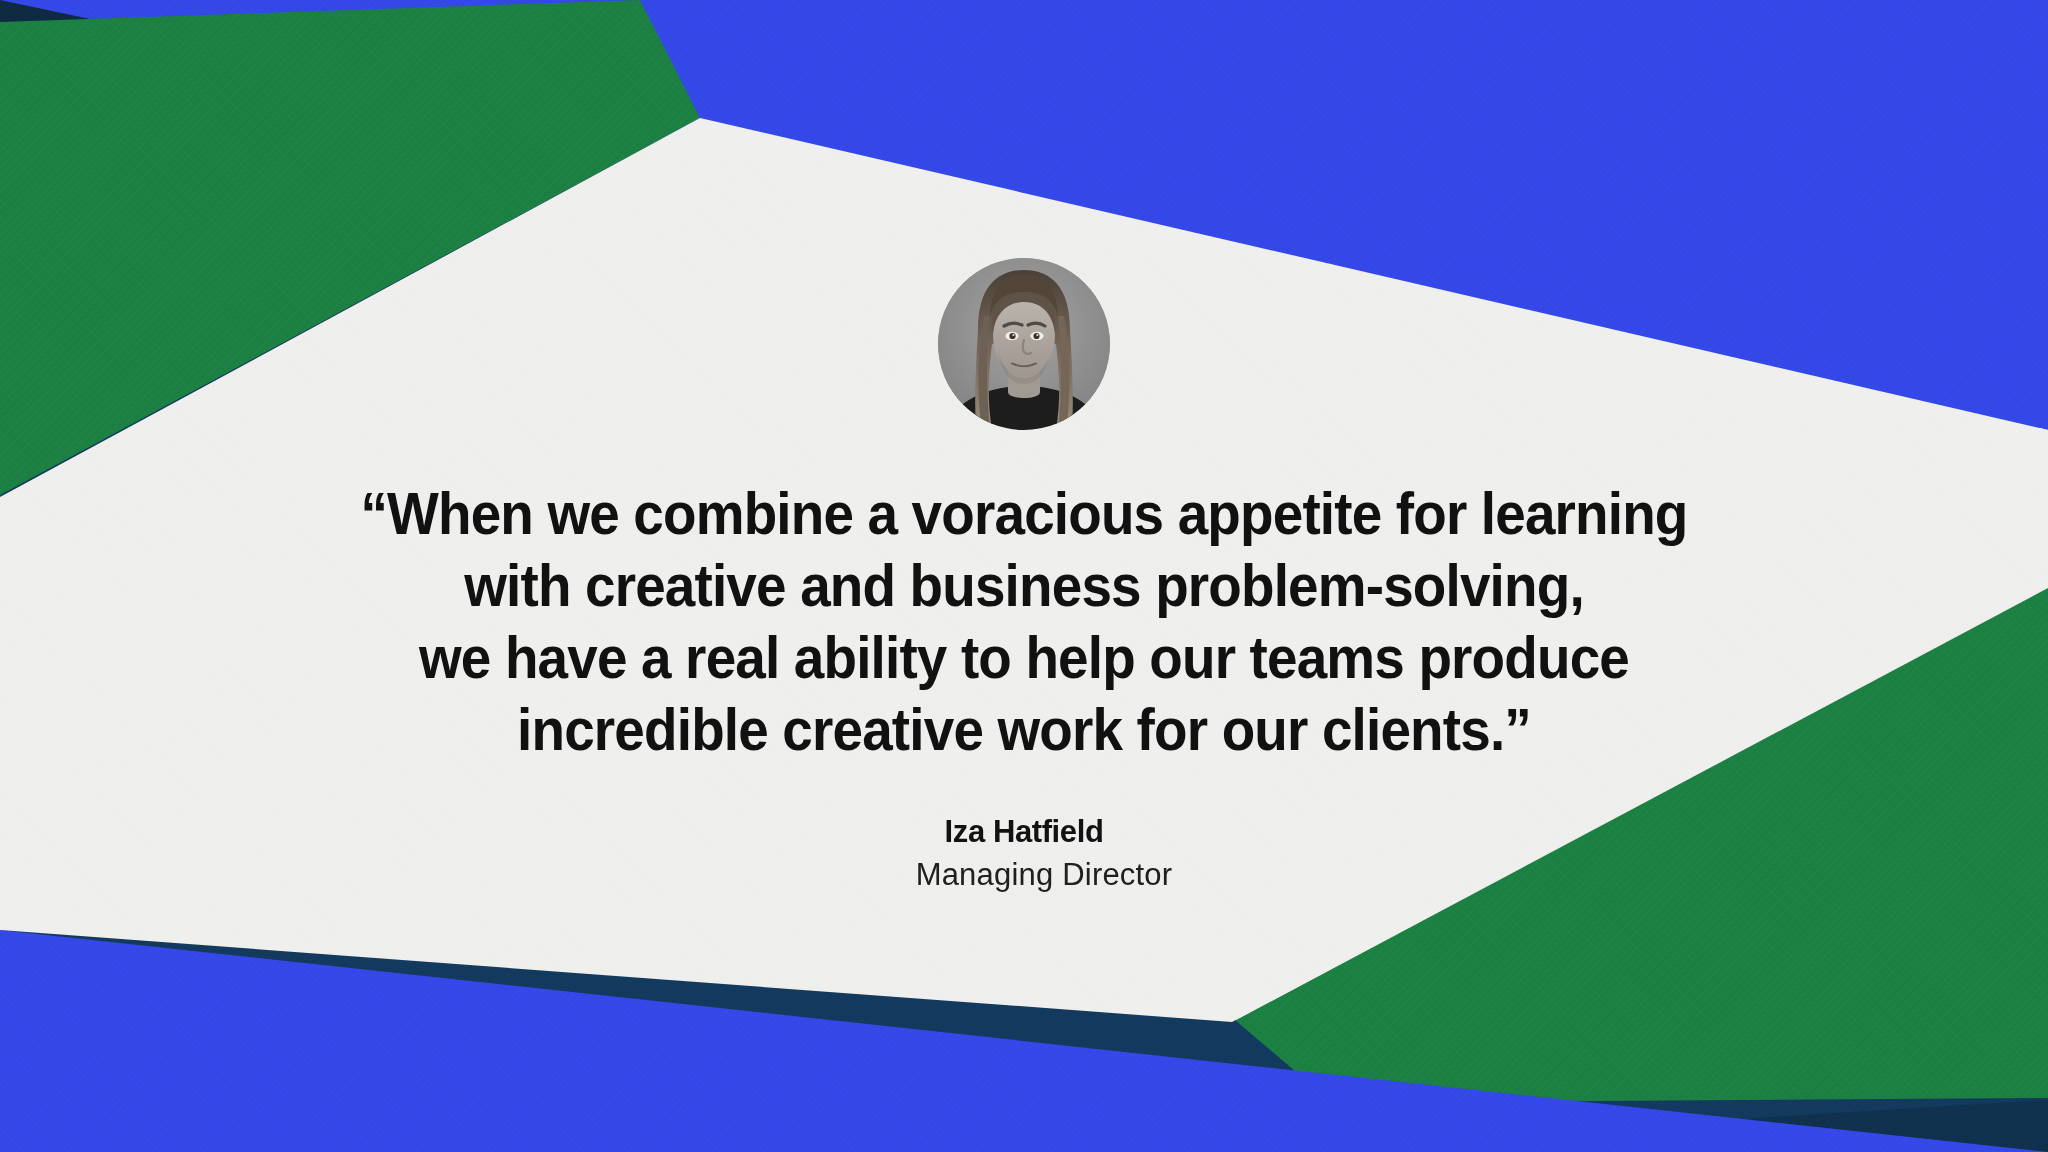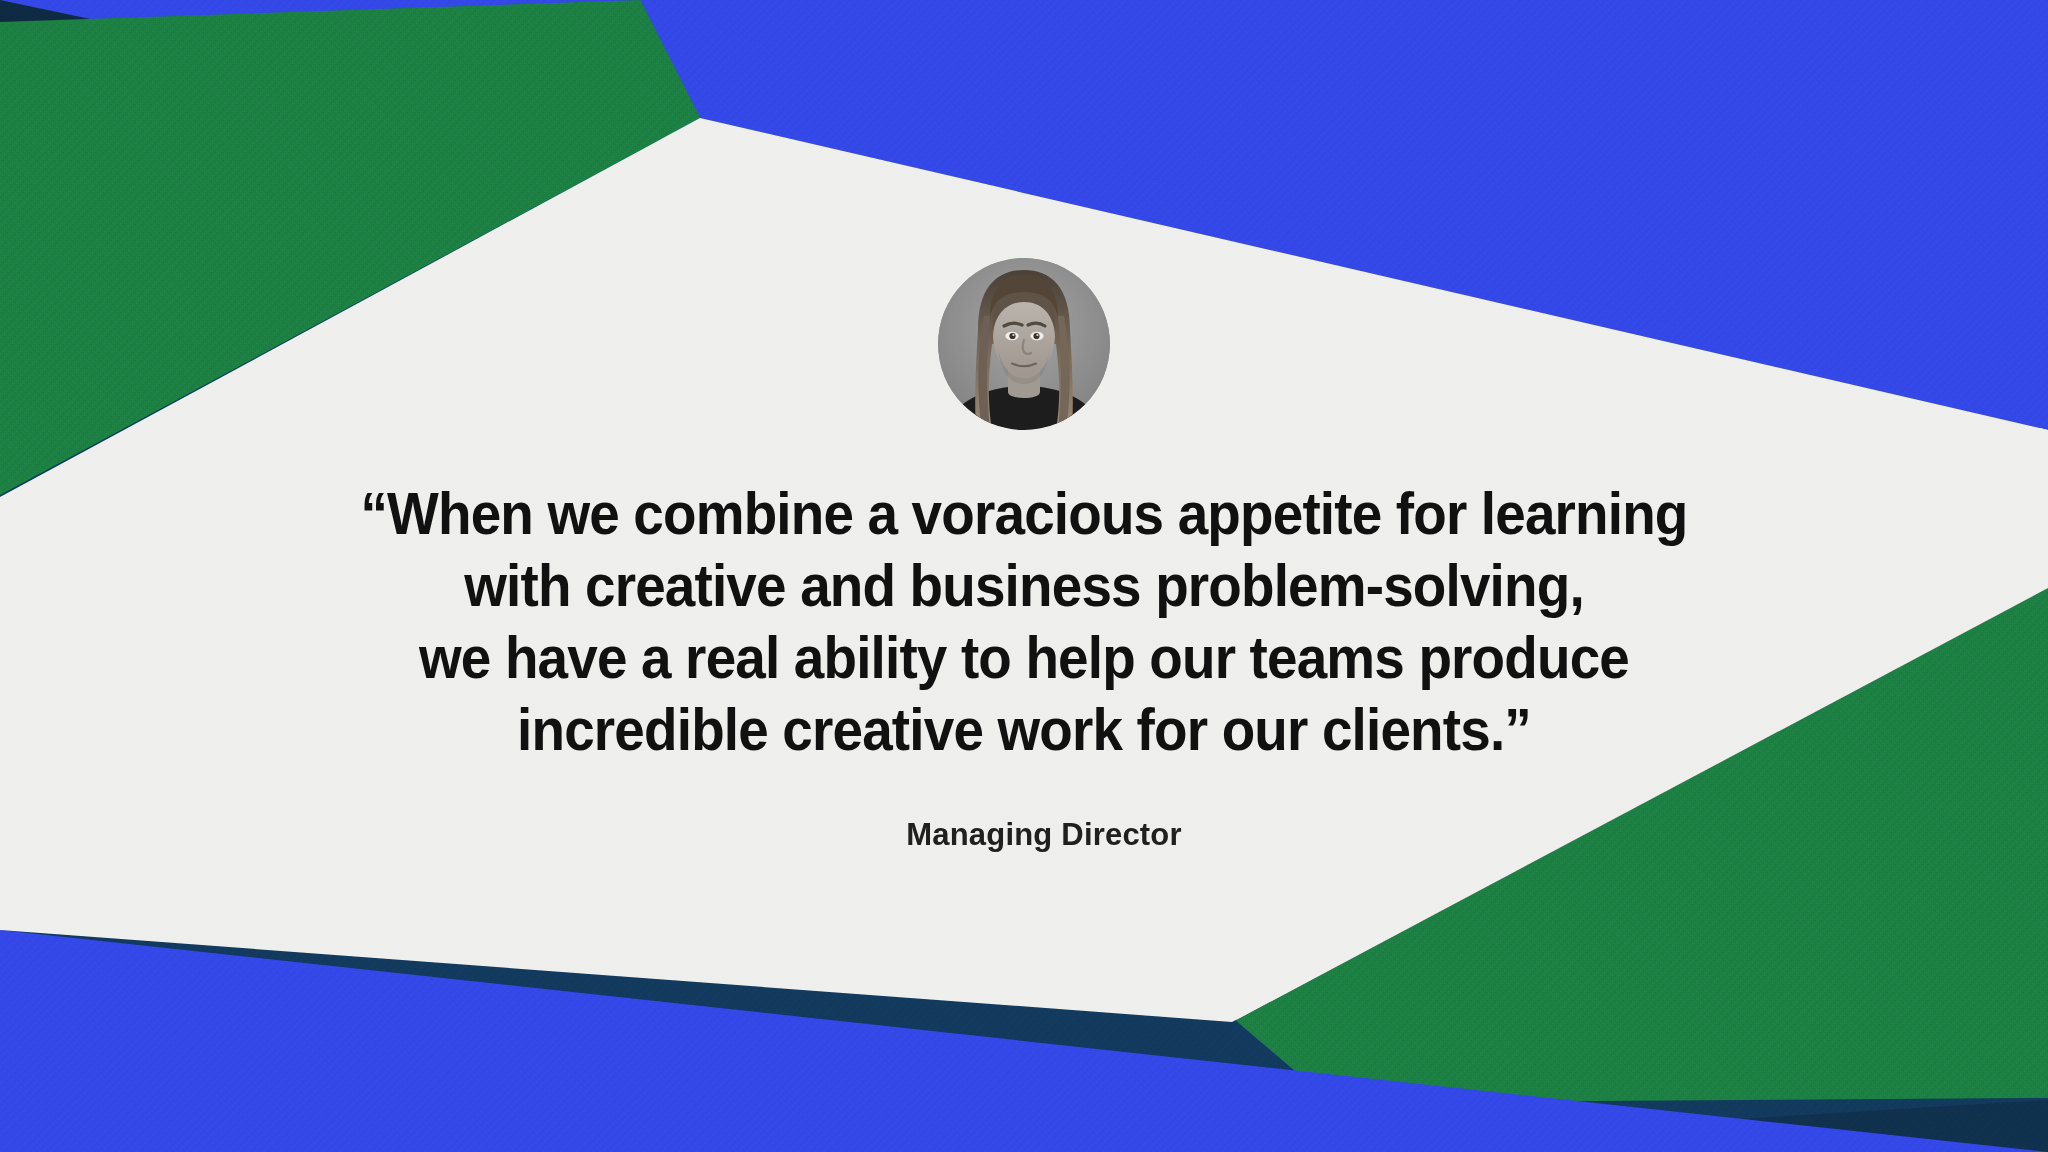--- a/index.html
+++ b/index.html
@@ -70,21 +70,21 @@
     color:#121212;
     font-size:31px;
     font-weight:700;
     letter-spacing:-0.4px;
     line-height:40px;
   }
   .attrib .role{
     display:block;
     color:#202020;
     font-size:31px;
-    font-weight:700;
+    font-weight:400;
     letter-spacing:.2px;
     line-height:46px;
     margin-left:40px;
   }
 </style>
 </head>
 <body>
 
 <div id="stage">
 
@@ -181,17 +181,18 @@
   <div class="content">
 
     <div class="quote">
       <span class="ln">“When we combine a voracious appetite for learning</span>
       <span class="ln">with creative and business problem-solving,</span>
       <span class="ln">we have a real ability to help our teams produce</span>
       <span class="ln">incredible creative work for our clients.”</span>
     </div>
 
     <div class="attrib">
+      <span class="name">Iza Hatfield</span>
       <span class="role">Managing Director</span>
     </div>
 
   </div>
 </div>
 
 </body></html>

